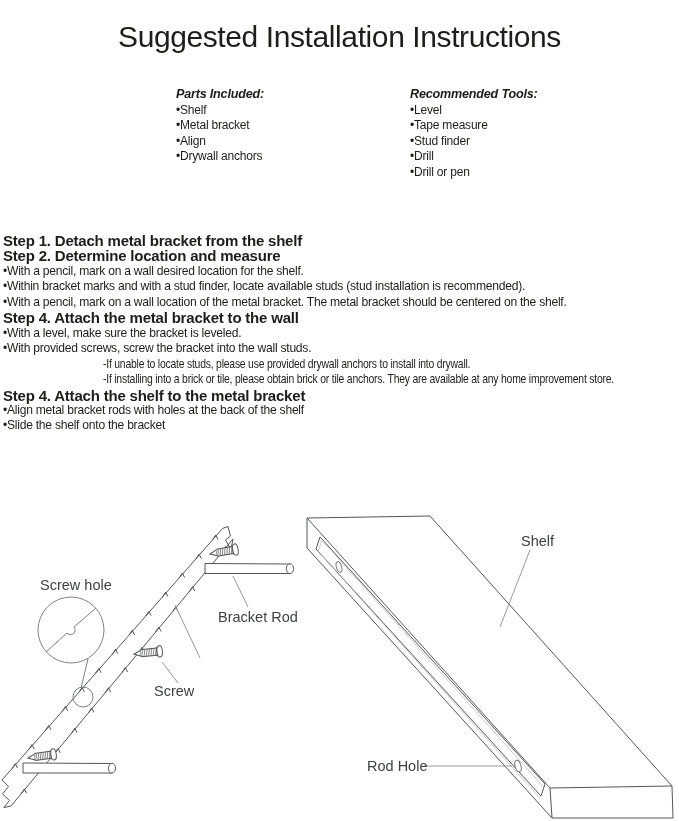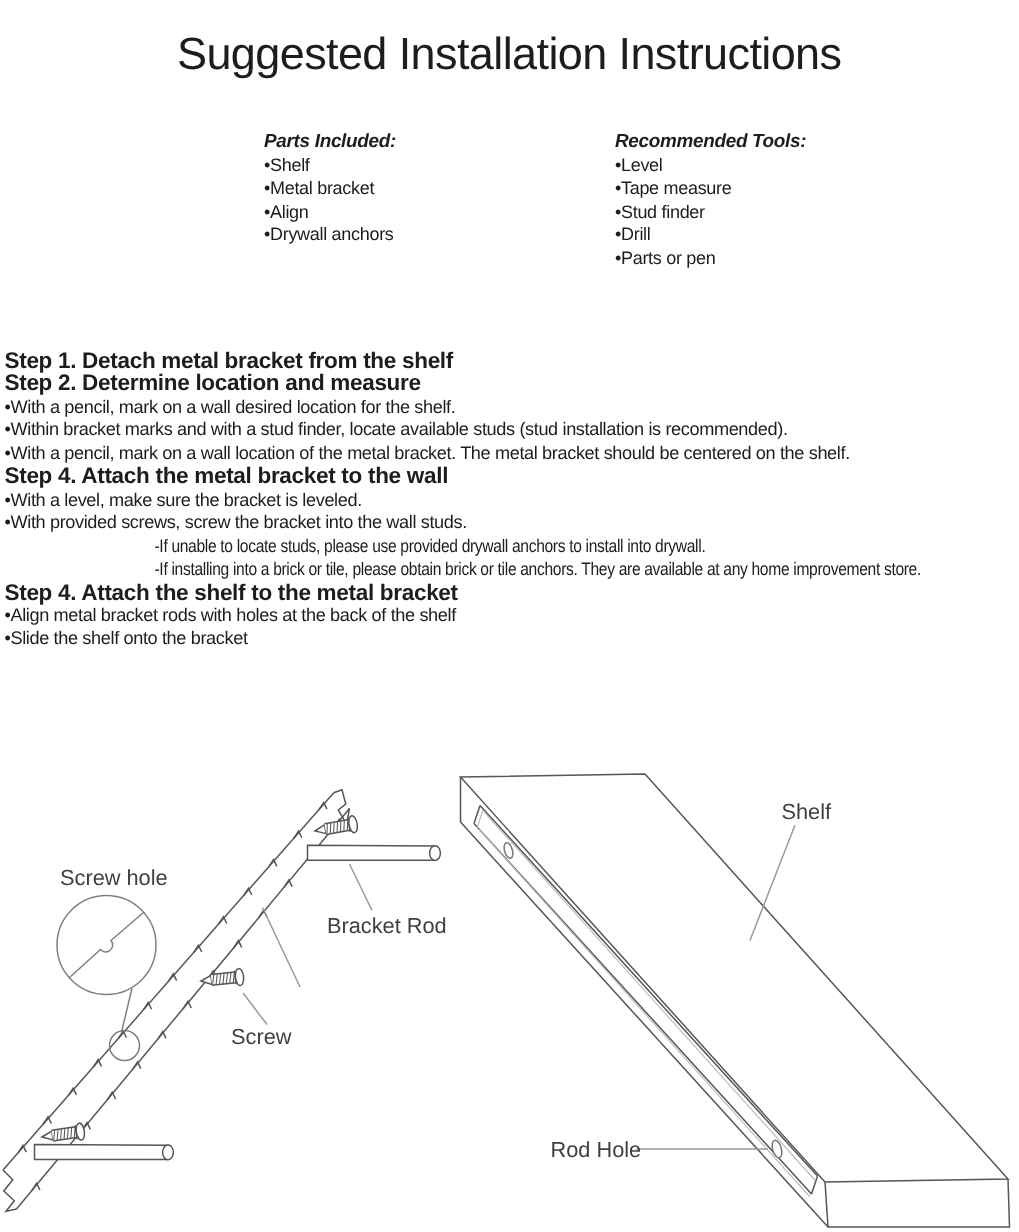--- a/index.html
+++ b/index.html
@@ -54,21 +54,21 @@
       </div>
   </div>
 
   <div class="col tools">
     <div class="colhead">Recommended Tools:</div>
     <div>
         <div class="li">•Level</div>
         <div class="li">•Tape measure</div>
         <div class="li">•Stud finder</div>
         <div class="li">•Drill</div>
-        <div class="li">•Parts or pen</div>
+        <div class="li">•Drill or pen</div>
       </div>
   </div>
 
   <div class="steps">
       <div class="line h">Step 1. Detach metal bracket from the shelf</div>
       <div class="line h">Step 2. Determine location and measure</div>
       <div class="line b">•With a pencil, mark on a wall desired location for the shelf.</div>
       <div class="line b">•Within bracket marks and with a stud finder, locate available studs (stud installation is recommended).</div>
       <div class="line b">•With a pencil, mark on a wall location of the metal bracket. The metal bracket should be centered on the shelf.</div>
       <div class="line h">Step 4. Attach the metal bracket to the wall</div>

